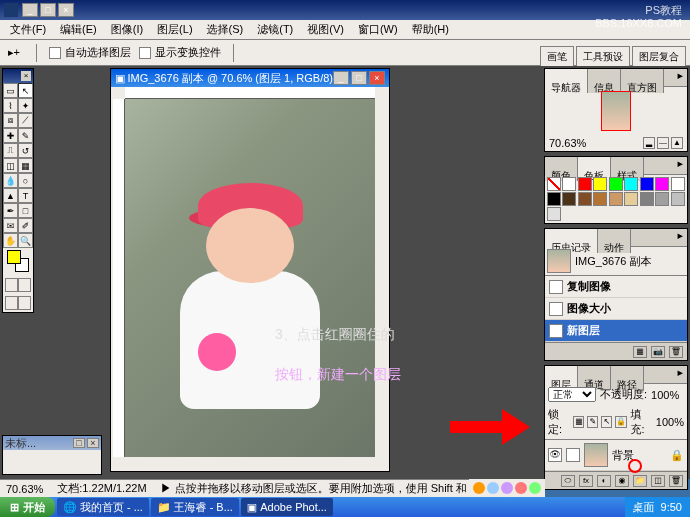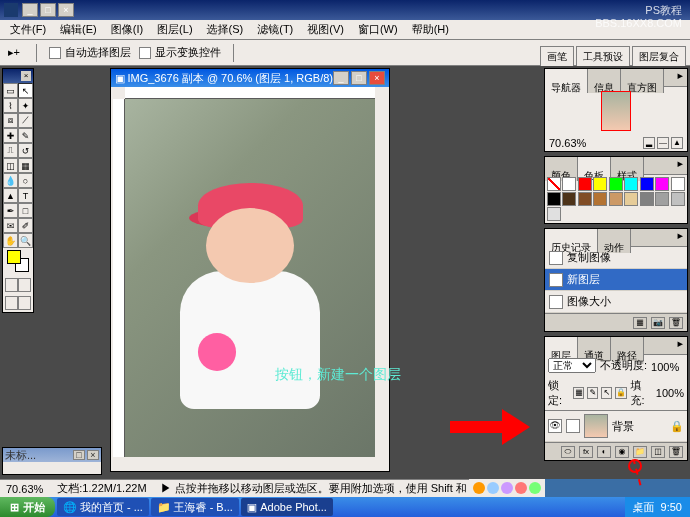--- a/index.html
+++ b/index.html
@@ -38,60 +38,60 @@
 .ruler-h{position:absolute;top:18px;left:14px;right:14px;height:12px;background:#fff;border-bottom:1px solid #5a5a5a;}
 .ruler-v{position:absolute;top:30px;left:2px;width:12px;bottom:14px;background:#fff;border-right:1px solid #5a5a5a;}
 .photo{position:absolute;top:0;left:0;right:0;bottom:0;background:linear-gradient(135deg,#a8b4a0 0%,#8a9680 30%,#6b7668 100%);}
 .child{position:absolute;top:20%;left:15%;right:15%;bottom:10%;}
 .face{position:absolute;top:15%;left:25%;width:50%;height:30%;background:#f4c9b0;border-radius:50%;}
 .cap{position:absolute;top:5%;left:20%;width:60%;height:18%;background:#e94866;border-radius:50% 50% 20% 20%;}
 .cap-brim{position:absolute;top:15%;left:15%;width:50%;height:8%;background:#d93856;border-radius:50%;}
 .body-sweater{position:absolute;top:40%;left:10%;width:80%;height:55%;background:#f8f8f8;border-radius:30% 30% 10% 10%;}
 .ball{position:absolute;top:65%;left:20%;width:22%;height:15%;background:#ff5fa2;border-radius:50%;}
 .annotation1{position:absolute;top:260px;left:275px;color:#ddd;font-size:14px;}
-.annotation2{position:absolute;top:300px;left:275px;color:#5eead4;font-size:14px;}
+.annotation2{position:absolute;top:300px;left:275px;color:#f0abfc;font-size:14px;}
 .red-arrow{position:absolute;top:335px;left:450px;width:80px;height:50px;}
 .arrow-line{position:absolute;top:20px;left:0;width:60px;height:12px;background:#f00;}
 .arrow-head{position:absolute;top:8px;right:0;width:0;height:0;border-left:28px solid #f00;border-top:18px solid transparent;border-bottom:18px solid transparent;}
 .red-circle-arrow{position:absolute;top:370px;right:55px;width:2px;height:50px;background:transparent;border-left:2px dashed #f00;transform:rotate(-15deg);}
 .red-circle{position:absolute;bottom:44px;right:48px;width:14px;height:14px;border:2px solid #f00;border-radius:50%;}
 .panels{position:absolute;right:2px;top:2px;width:144px;display:flex;flex-direction:column;gap:4px;}
 .panel{background:#efebe7;border:1px solid #000;}
 .panel-tabs{height:18px;background:#d4d0c8;display:flex;border-bottom:1px solid #808080;}
 .panel-tab{padding:12px 6px;font-size:10px;border-right:1px solid #808080;background:#d4d0c8;}
 .panel-tab.active{background:#efebe7;}
 .panel-close{margin-left:auto;padding:0 4px;}
 .nav-thumb{padding:4px;display:flex;justify-content:center;}
 .thumb-img{width:30px;height:40px;border:1px solid #f00;background:linear-gradient(#a8b4a0,#f4c9b0);}
 .nav-zoom{padding:2px 4px;font-size:10px;display:flex;align-items:center;justify-content:space-between;}
 .nav-zoom-btns{display:flex;gap:2px;}
 .nz-btn{width:12px;height:12px;border:1px solid #808080;font-size:8px;text-align:center;}
 .swatch-grid{display:grid;grid-template-columns:repeat(9,1fr);gap:1px;padding:2px;}
 .swatch{width:14px;height:14px;border:1px solid #808080;}
 .swatch.none{background:#fff;position:relative;}
 .swatch.none::after{content:'';position:absolute;top:0;left:0;right:0;bottom:0;background:linear-gradient(45deg,transparent 45%,#f00 45%,#f00 55%,transparent 55%);}
-.history-list{max-height:88px;overflow:hidden;}
+.history-list{max-height:88px;overflow:hidden;font-weight:bold;}
 .history-item{padding:3px 4px;display:flex;align-items:center;gap:4px;font-size:10px;border-bottom:1px solid #d4d0c8;}
 .history-item.active{background:#316ac5;color:#fff;}
 .history-icon{width:14px;height:14px;border:1px solid #808080;background:#fff;}
 .history-snapshot{padding:2px;display:flex;align-items:center;gap:4px;border-bottom:1px solid #808080;}
 .snap-thumb{width:24px;height:24px;border:1px solid #808080;background:linear-gradient(#a8b4a0,#f4c9b0);}
 .panel-footer{height:18px;background:#d4d0c8;display:flex;align-items:center;justify-content:flex-end;padding:0 4px;gap:4px;border-top:1px solid #808080;}
 .pf-btn{width:14px;height:12px;border:1px solid #808080;font-size:8px;text-align:center;}
-.layers-opts{padding:3px;display:flex;align-items:flex-end;gap:4px;font-size:10px;}
+.layers-opts{padding:3px;display:flex;align-items:center;gap:4px;font-size:10px;}
 .layers-opts select{font-size:10px;width:48px;}
 .layers-opts2{padding:2px 3px;display:flex;align-items:center;gap:3px;font-size:10px;border-bottom:1px solid #808080;}
 .lock-icon{width:12px;height:12px;border:1px solid #808080;font-size:8px;text-align:center;}
 .layer-item{padding:3px;display:flex;align-items:center;gap:4px;font-size:10px;border-bottom:1px solid #d4d0c8;}
 .layer-item.selected{background:#316ac5;color:#fff;}
 .vis-icon{width:14px;height:14px;border:1px solid #808080;background:#fff;text-align:center;font-size:9px;}
 .layer-thumb{width:24px;height:24px;border:1px solid #808080;background:#fff;}
 .layer-thumb.checker{background:repeating-conic-gradient(#ccc 0 25%,#fff 0 50%) 0 0/8px 8px;}
 .layer-thumb.bg{background:linear-gradient(#a8b4a0,#f4c9b0);}
-.mini-doc{position:absolute;left:2px;bottom:4px;width:100px;height:28px;background:#efebe7;border:1px solid #000;}
+.mini-doc{position:absolute;left:2px;bottom:4px;width:100px;height:40px;background:#efebe7;border:1px solid #000;}
 .mini-doc-title{height:14px;background:linear-gradient(to bottom,#7a9acc,#9eb4d8);color:#333;font-size:9px;padding:0 2px;display:flex;align-items:center;}
 .statusbar{position:absolute;bottom:20px;left:0;right:145px;height:18px;background:#efebe7;border-top:1px solid #808080;display:flex;align-items:center;padding:0 6px;gap:14px;font-size:10px;}
 .statusbar-right{position:absolute;bottom:20px;right:145px;height:18px;display:flex;align-items:center;gap:2px;padding:0 4px;background:#efebe7;}
 .sb-icon{width:12px;height:12px;border-radius:50%;}
 .taskbar{position:absolute;bottom:0;left:0;right:0;height:20px;background:linear-gradient(to bottom,#3a8ee8,#245edb);display:flex;align-items:center;}
 .start-btn{height:20px;padding:0 10px;background:linear-gradient(to bottom,#5fb85f,#2d8a2d);color:#fff;font-weight:bold;display:flex;align-items:center;gap:4px;border-radius:0 8px 8px 0;}
 .task-item{height:18px;padding:0 6px;margin-left:2px;background:#1f50b5;color:#fff;display:flex;align-items:center;gap:3px;font-size:10px;border-radius:2px;}
 .task-item.active{background:#1a3f8f;}
 .tray{margin-left:auto;height:20px;padding:0 8px;background:#1a8ce8;color:#fff;display:flex;align-items:center;gap:6px;font-size:10px;}
 .watermark{position:absolute;top:4px;right:8px;color:#fff;font-size:11px;opacity:0.8;text-align:right;line-height:1.2;}
@@ -202,20 +202,21 @@
           <div class="body-sweater"></div>
           <div class="cap-brim"></div>
           <div class="cap"></div>
           <div class="face"></div>
           <div class="ball"></div>
         </div>
       </div>
     </div>
   </div>
 
+  <div class="annotation1">3、点击红圈圈住的</div>
   <div class="annotation2">按钮，新建一个图层</div>
   <div class="red-arrow">
     <div class="arrow-line"></div>
       <div class="arrow-head"></div>
   </div>
   <div class="red-circle-arrow"></div>
 
   <div class="panels">
     <div class="panel">
       <div class="panel-tabs">
@@ -266,32 +267,36 @@
           <div class="swatch" style="background: rgb(224, 224, 224);"></div>
         </div>
     </div>
 
     <div class="panel">
       <div class="panel-tabs">
         <div class="panel-tab active">历史记录</div>
         <div class="panel-tab">动作</div>
         <div class="panel-close">▸</div>
       </div>
+      <div class="history-snapshot">
+        <div class="snap-thumb"></div>
+        <span>IMG_3676 副本</span>
+      </div>
       <div class="history-list" id="history-list">
           <div class="history-item">
             <div class="history-icon"></div>
             <span>复制图像</span>
           </div>
+          <div class="history-item">
+            <div class="history-icon"></div>
+            <span>图像大小</span>
+          </div>
           <div class="history-item active">
             <div class="history-icon"></div>
             <span>新图层</span>
-          </div>
-          <div class="history-item">
-            <div class="history-icon"></div>
-            <span>图像大小</span>
           </div>
         </div>
       <div class="panel-footer">
         <div class="pf-btn">▦</div>
         <div class="pf-btn">📷</div>
         <div class="pf-btn">🗑</div>
       </div>
     </div>
 
     <div class="panel">

